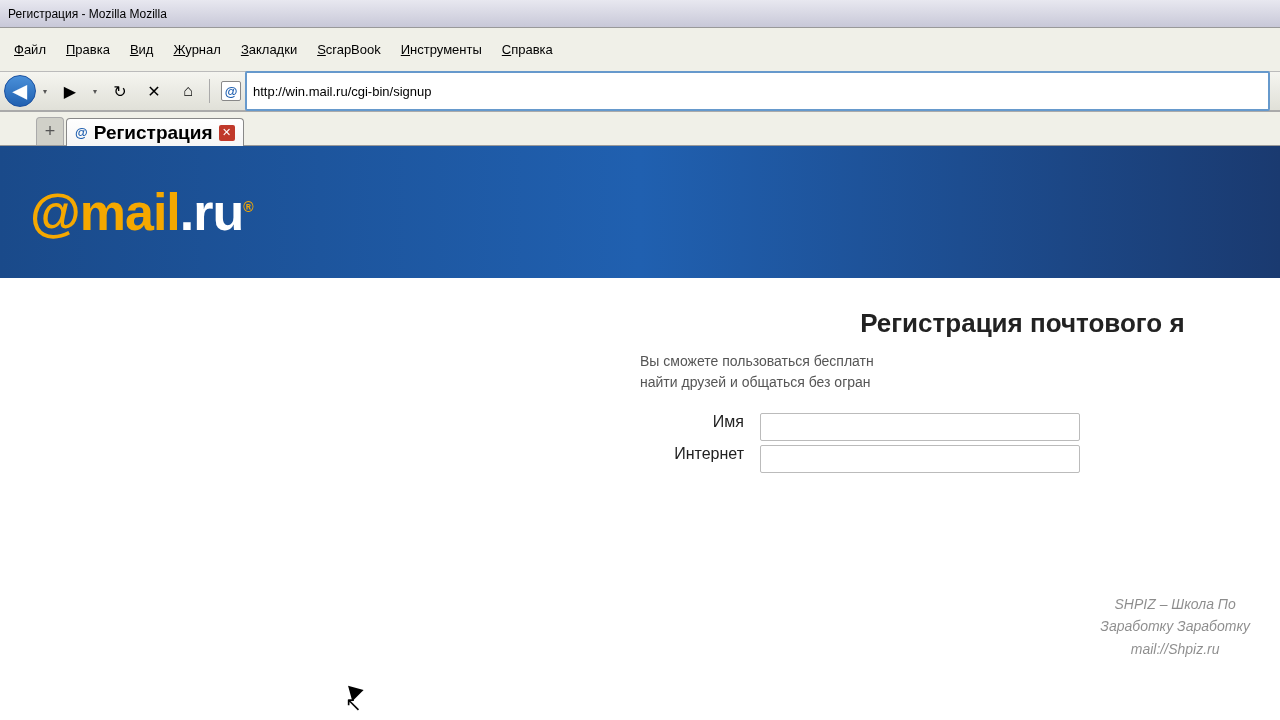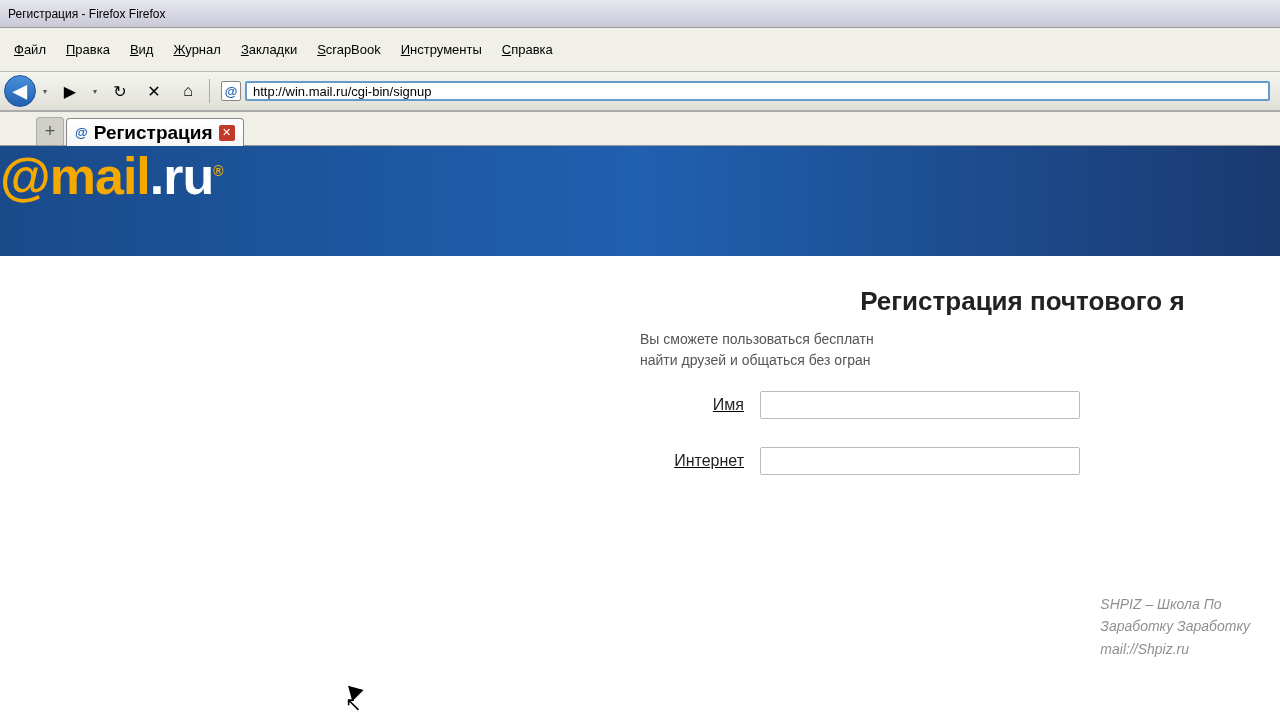--- a/index.html
+++ b/index.html
@@ -111,21 +111,21 @@
       background: white;
       display: flex;
       align-items: center;
       justify-content: center;
       font-size: 13px;
       color: #2060b0;
       font-weight: bold;
     }
     .address-input {
       flex: 1;
-      height: 20px;
+      height: 40px;
       border: 2px solid #6699cc;
       border-radius: 2px;
       padding: 0 6px;
       font-size: 13px;
       background: white;
       outline: none;
     }
 
     
     .tabs-bar {
@@ -204,22 +204,24 @@
       background: white;
       width: 100%;
       height: calc(720px - 28px - 28px - 40px - 34px);
       overflow: hidden;
     }
 
     
     .mailru-header {
       background: linear-gradient(to right, #1a4a8a, #2060b0, #1a3a70);
       width: 100%;
-      height: 110px;
-      display: flex;
+      height: 132px;
+      display: flex;
+      align-items: center;
+      padding-left: 30px;
     }
     .mailru-logo {
       font-size: 52px;
       font-weight: bold;
       color: #f5a800;
       font-family: Arial, sans-serif;
       letter-spacing: -1px;
     }
     .mailru-logo .at {
       color: #f5a800;
@@ -258,23 +260,21 @@
       text-align: right;
     }
     .form-subtitle {
       font-size: 14px;
       color: #555;
       line-height: 1.5;
       margin-bottom: 20px;
     }
     .form-row {
       display: flex;
-      align-items: center;
-      margin-bottom: 28px;
-      text-decoration: underline;
+      margin-bottom: 4px;
     }
     .form-label {
       width: 120px;
       text-align: right;
       font-size: 16px;
       color: #222;
       padding-right: 16px;
     }
     .form-input {
       width: 320px;
@@ -285,21 +285,21 @@
       font-size: 14px;
       background: white;
       outline: none;
     }
 
     
     .watermark {
       position: absolute;
       bottom: 60px;
       right: 30px;
-      text-align: left;
+      text-align: center;
       font-style: italic;
       color: rgba(0,0,0,0.45);
       font-size: 14px;
       line-height: 1.6;
     }
 
     
     .cursor {
       position: absolute;
       left: 345px;
@@ -316,21 +316,21 @@
       border-left: 8px solid transparent;
       border-right: 8px solid transparent;
       border-bottom: 14px solid black;
       transform: rotate(-45deg) translateX(-4px) translateY(4px);
     }
   </style>
 </head>
 <body>
 
 <div class="title-bar">
-  <span class="title-bar-text">Регистрация - Firefox Firefox</span>
+  <span class="title-bar-text">Регистрация - Mozilla Mozilla</span>
 </div>
 
 <div class="menu-bar">
   <span class="menu-item"><u>Ф</u>айл</span>
   <span class="menu-item"><u>П</u>равка</span>
   <span class="menu-item"><u>В</u>ид</span>
   <span class="menu-item"><u>Ж</u>урнал</span>
   <span class="menu-item"><u>З</u>акладки</span>
   <span class="menu-item"><u>S</u>crapBook</span>
   <span class="menu-item"><u>И</u>нструменты</span>

